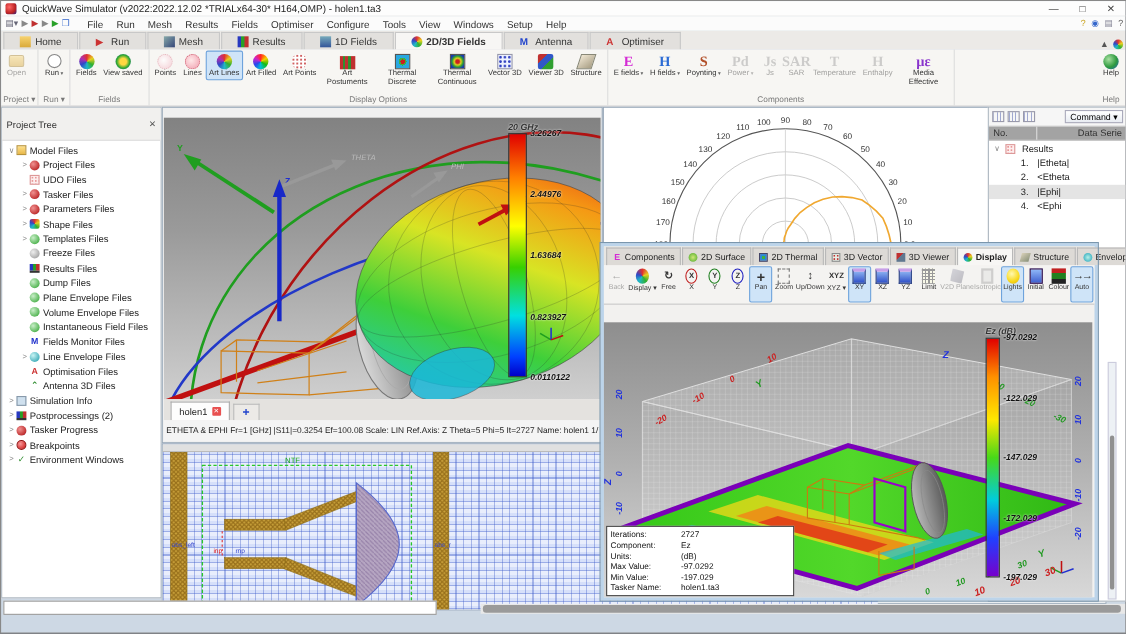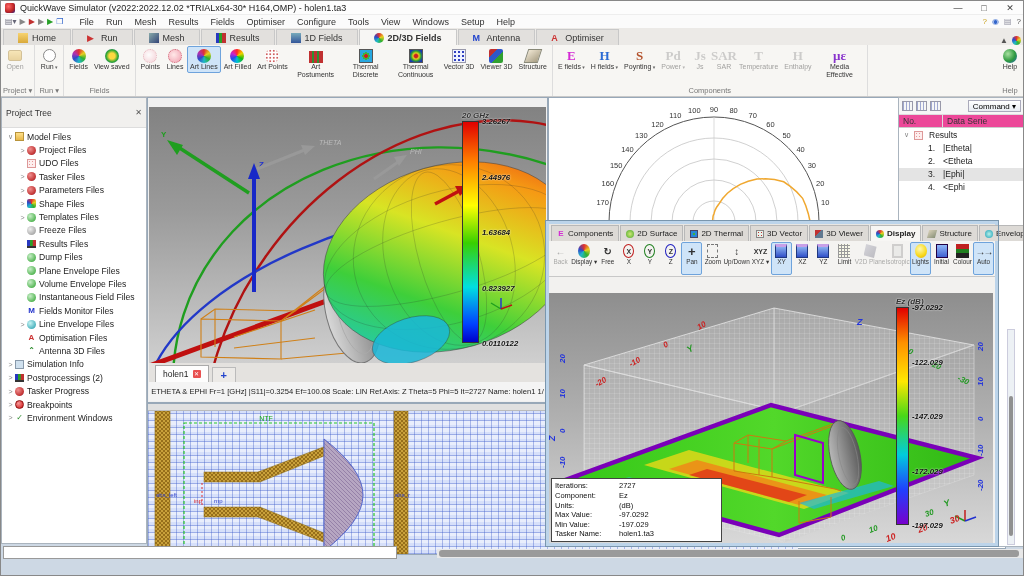--- a/index.html
+++ b/index.html
@@ -96,21 +96,21 @@
     background-image:repeating-linear-gradient(0deg,rgba(60,90,200,.38) 0 1px,transparent 1px 7px),
                      repeating-linear-gradient(90deg,rgba(60,90,200,.38) 0 1px,transparent 1px 7px),
                      repeating-linear-gradient(0deg,rgba(130,160,240,.18) 0 3.5px,transparent 3.5px 7px);}
   
   .polarwin{position:absolute;left:547px;top:0;width:458px;height:452px;background:#fff;border:1px solid #98a8b8;}
   
   .tasker{position:absolute;left:897px;top:0;width:127px;height:450px;background:#fff;border:1px solid #aab4be;font-size:8.5px;}
   .tk-toolbar{display:flex;align-items:center;gap:3px;padding:2px 3px;border-bottom:1px solid #ddd;background:#f6f6f6;}
   .tk-ic{width:11px;height:10px;background:linear-gradient(#fff,#dde);border:1px solid #99a;background-image:repeating-linear-gradient(90deg,#a0a8d0 0 1px,transparent 1px 3px);}
   .tk-cmd{margin-left:auto;border:1px solid #aab;background:linear-gradient(#fff,#e8ecf2);font-size:8px;padding:0 4px;height:12px;line-height:11px;}
-  .tk-headrow{display:flex;border-bottom:1px solid #ccc;color:#333;background:#ec4899;}
+  .tk-headrow{display:flex;border-bottom:1px solid #ccc;color:#333;background:#a3a3a3;justify-content:space-between;}
   .tk-headrow span{padding:1px 4px;}
   .tk-c1{flex:0 0 44px;border-right:1px solid #ddd;}
   .tk-group{display:flex;align-items:center;gap:3px;padding:2px 3px;color:#222;}
   .tk-row{display:flex;height:13px;line-height:13px;color:#222;}
   .tk-row.sel{background:#e4e4e4;}
   .tk-row .no{flex:0 0 44px;text-align:right;padding-right:8px;}
   
   .fieldswin{position:absolute;left:545px;top:124px;width:452px;height:325px;background:#f2f1ef;border:3px solid #bcd4ea;outline:1px solid #7a96ad;}
   .fw-title{height:15px;background:linear-gradient(#e9f2fb,#c9dcef);display:flex;align-items:center;gap:4px;padding:0 3px;font-size:8.6px;color:#111;}
   .fw-ball{width:9px;height:9px;border-radius:50%;background:conic-gradient(#e03030,#e8d020,#30b030,#20b8c8,#3048c8,#e03030);}
@@ -353,20 +353,21 @@
             </span>
             <span class="rlabel">Viewer 3D</span>
           </div>
           <div class="rbtn">
             <span class="ricon">
               <span class="ish ic-structure"></span>
             </span>
             <span class="rlabel">Structure</span>
           </div>
         </div>
+        <div class="rglabel">Display Options</div>
       </div>
       <div class="rgroup">
         <div class="rbtns">
           <div class="rbtn">
             <span class="ricon">
               <span style="color: rgb(212, 43, 212); font-family: &quot;Liberation Serif&quot;, serif; font-size: 13px; font-weight: bold;">E</span>
             </span>
             <span class="rlabel">E fields<span class="mark"> ▾</span></span>
           </div>
           <div class="rbtn">

